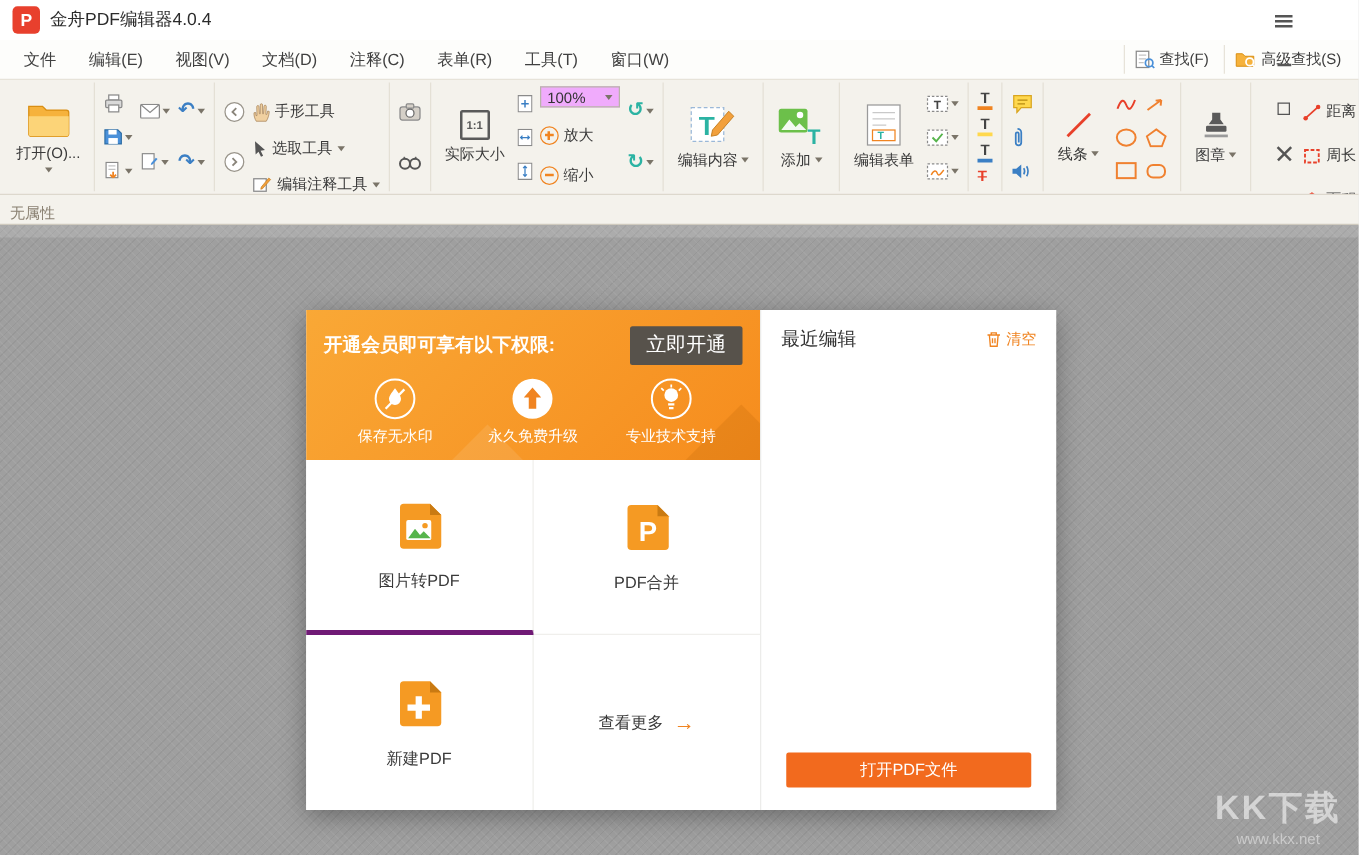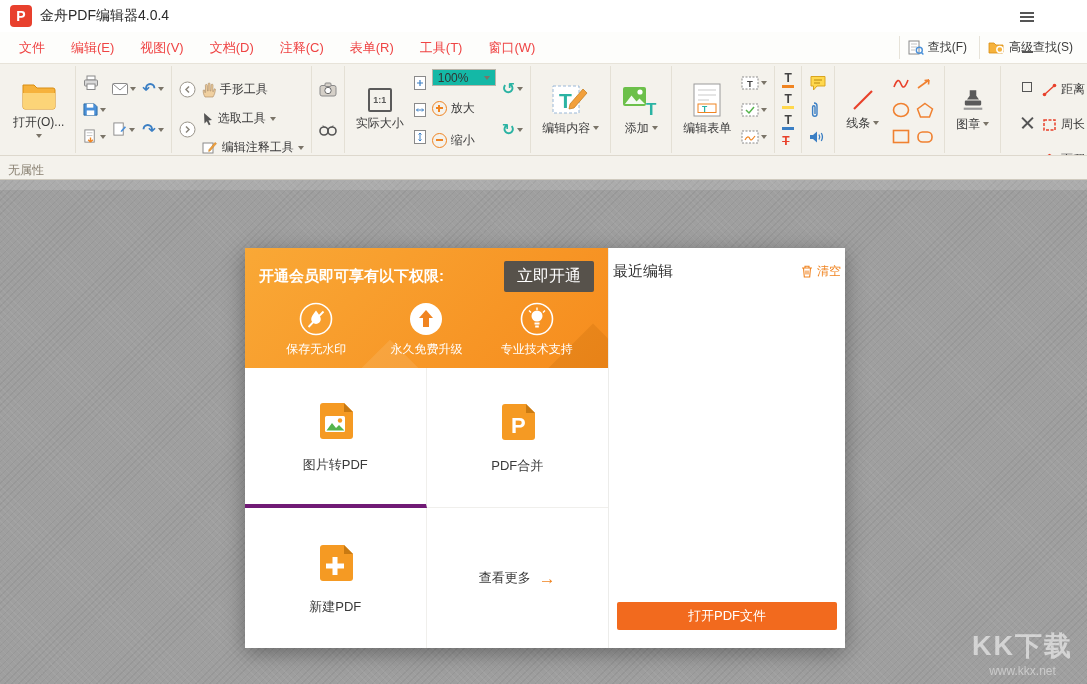--- a/index.html
+++ b/index.html
@@ -24,39 +24,39 @@
   .icon-min{width:11px;height:2px;background:#555;}
   .icon-max{width:10px;height:10px;border:1.5px solid #555;}
   .icon-close{position:relative;width:13px;height:13px;}
   .icon-close::before,.icon-close::after{content:"";position:absolute;left:-1px;top:6px;width:15px;height:1.6px;background:#555;}
   .icon-close::before{transform:rotate(45deg);}
   .icon-close::after{transform:rotate(-45deg);}
 
   
   .menubar{height:32px;flex:0 0 auto;background:#fdfdfb;display:flex;align-items:center;padding:0 6px;border-bottom:1px solid #e7e3d9;}
   .menus{display:flex;align-items:center;}
-  .menu-item{padding:0 13px;font-size:13px;color:#ef4444;cursor:pointer;white-space:nowrap;}
+  .menu-item{padding:0 13px;font-size:13px;color:#404040;cursor:pointer;white-space:nowrap;}
   .menubar-right{margin-left:auto;display:flex;align-items:center;gap:4px;}
   .find-btn{display:flex;align-items:center;gap:4px;font-size:12px;color:#3c3c3c;padding:3px 8px;border-left:1px solid #e7e3d9;cursor:pointer;white-space:nowrap;}
 
   
   .toolbar{height:92px;flex:0 0 auto;background:#f4f2ec;display:flex;align-items:stretch;padding:2px 2px;border-bottom:1px solid #ddd8cd;overflow:hidden;}
   .tb-group{display:flex;align-items:stretch;gap:6px;padding:3px 7px;border-right:1px solid #e4e0d5;flex-shrink:0;}
   .v-stack{display:flex;flex-direction:column;justify-content:space-around;align-items:flex-start;}
   .sbtn{display:flex;align-items:center;gap:2px;cursor:pointer;height:22px;}
   .trow{display:flex;align-items:center;gap:4px;cursor:pointer;height:24px;white-space:nowrap;margin-top:12px;}
   .tlabel{font-size:12px;color:#3a3a3a;white-space:nowrap;}
   .caret{width:0;height:0;border-left:3px solid transparent;border-right:3px solid transparent;border-top:4px solid #7a7468;flex-shrink:0;}
   .bigbtn{display:flex;flex-direction:column;align-items:center;justify-content:center;gap:3px;padding:0 4px;cursor:pointer;}
   .lblrow{display:flex;align-items:center;gap:3px;}
   .glyph{font-size:16px;line-height:1;font-weight:bold;}
   .blue{color:#3b7fc4;}
   .teal{color:#2bb3a3;}
   .ratio-box{width:24px;height:24px;border:2px solid #5a5a5a;border-radius:2px;font-size:9px;font-weight:bold;display:flex;align-items:center;justify-content:center;color:#5a5a5a;}
-  .zoom-box{width:64px;height:20px;background:#14b8a6;border:1px solid #b9b4a9;display:flex;align-items:center;justify-content:space-between;padding:0 5px;font-size:12px;color:#333;cursor:pointer;}
+  .zoom-box{width:64px;height:20px;background:#f0abfc;border:1px solid #b9b4a9;display:flex;align-items:center;justify-content:space-between;padding:0 5px;font-size:12px;color:#333;cursor:pointer;}
   .zi{width:15px;height:15px;border-radius:50%;border:1.5px solid #f08421;position:relative;flex-shrink:0;}
   .zi::before{content:"";position:absolute;left:3px;right:3px;top:50%;margin-top:-0.75px;height:1.5px;background:#f08421;}
   .zi.plus::after{content:"";position:absolute;top:3px;bottom:3px;left:50%;margin-left:-0.75px;width:1.5px;background:#f08421;}
   .Ticon{font-size:12px;font-weight:bold;color:#444;line-height:1;display:inline-flex;flex-direction:column;align-items:center;cursor:pointer;}
   .Ticon i{display:block;width:12px;height:3px;margin-top:1px;}
   .bar-orange{background:#f08421;}
   .bar-yellow{background:#ffd84d;}
   .bar-blue{background:#3b7fc4;}
   .strike{text-decoration:line-through;color:#e8402a;}
   .shape-grid{display:grid;grid-template-columns:repeat(2,24px);grid-auto-rows:27px;align-items:center;justify-items:center;}
@@ -85,21 +85,21 @@
   .feature{display:flex;flex-direction:column;align-items:center;gap:5px;width:112px;}
   .feature-label{color:#fff;font-size:12px;white-space:nowrap;}
   .actions-grid{flex:1;display:grid;grid-template-columns:1fr 1fr;grid-template-rows:1fr 1fr;background:#fff;}
   .action-cell{display:flex;flex-direction:column;align-items:center;justify-content:center;gap:13px;cursor:pointer;}
   .c1{border-right:1px solid #f0efec;border-bottom:4px solid #701a75;}
   .c2{border-bottom:1px solid #f0efec;}
   .c3{border-right:1px solid #f0efec;}
   .action-label{font-size:13px;color:#3a3a3a;}
   .more-cell{flex-direction:row;gap:8px;}
   .arrow-r{color:#f08421;font-size:17px;font-weight:bold;line-height:1;}
-  .dlg-right{width:250px;background:#fff;border-left:1px solid #ececea;position:relative;padding:14px 4px;display:flex;flex-direction:column;}
+  .dlg-right{width:250px;background:#fff;border-left:1px solid #ececea;position:relative;padding:14px 16px;display:flex;flex-direction:column;}
   .recent-header{display:flex;justify-content:space-between;align-items:center;}
   .recent-title{font-size:15px;color:#333;}
   .clear-btn{display:flex;align-items:center;gap:4px;color:#f08421;font-size:12px;cursor:pointer;}
   .recent-list{flex:1;}
   .open-pdf-btn{height:28px;margin:0 4px 4px;background:#f26a1e;color:#fff;border:none;font-size:13px;border-radius:2px;cursor:pointer;flex-shrink:0;}
 
   
   .watermark{position:absolute;right:14px;bottom:6px;text-align:center;color:rgba(255,255,255,.55);pointer-events:none;}
   .wm1{font-size:27px;font-weight:bold;letter-spacing:2px;}
   .wm2{font-size:12px;color:rgba(255,255,255,.45);}

